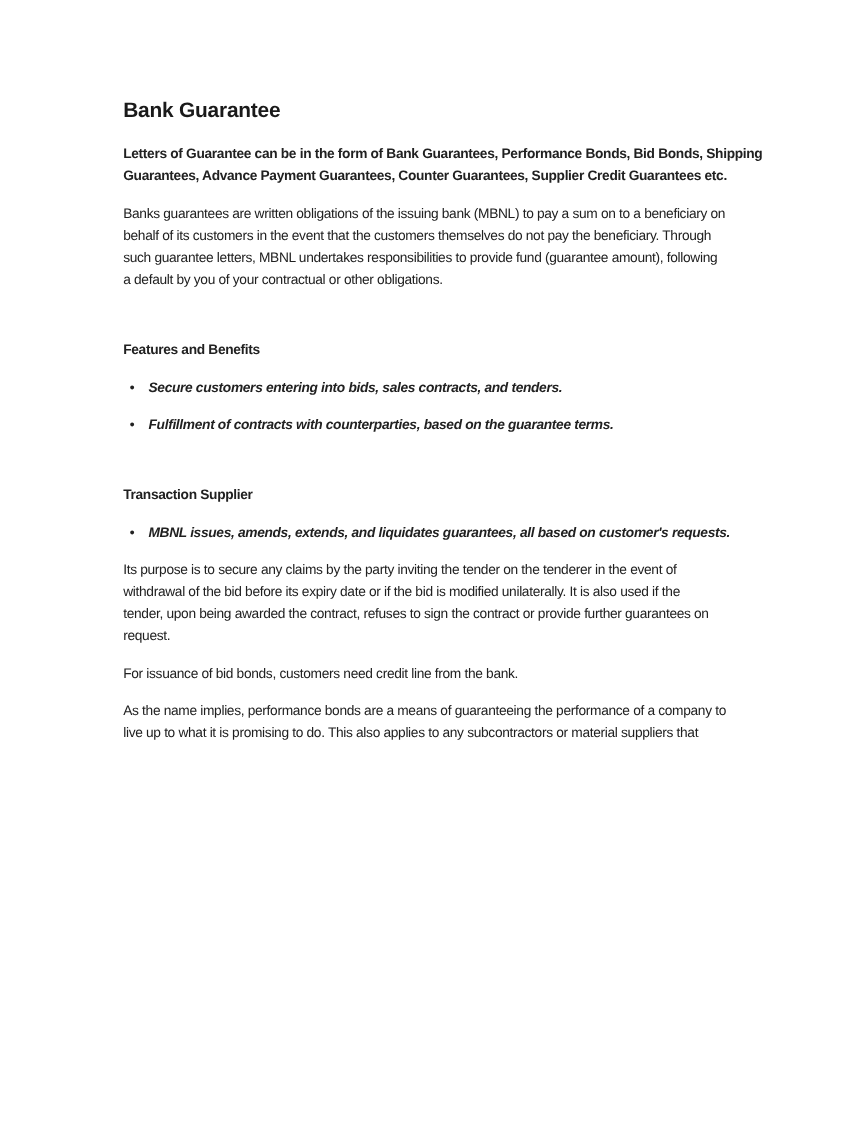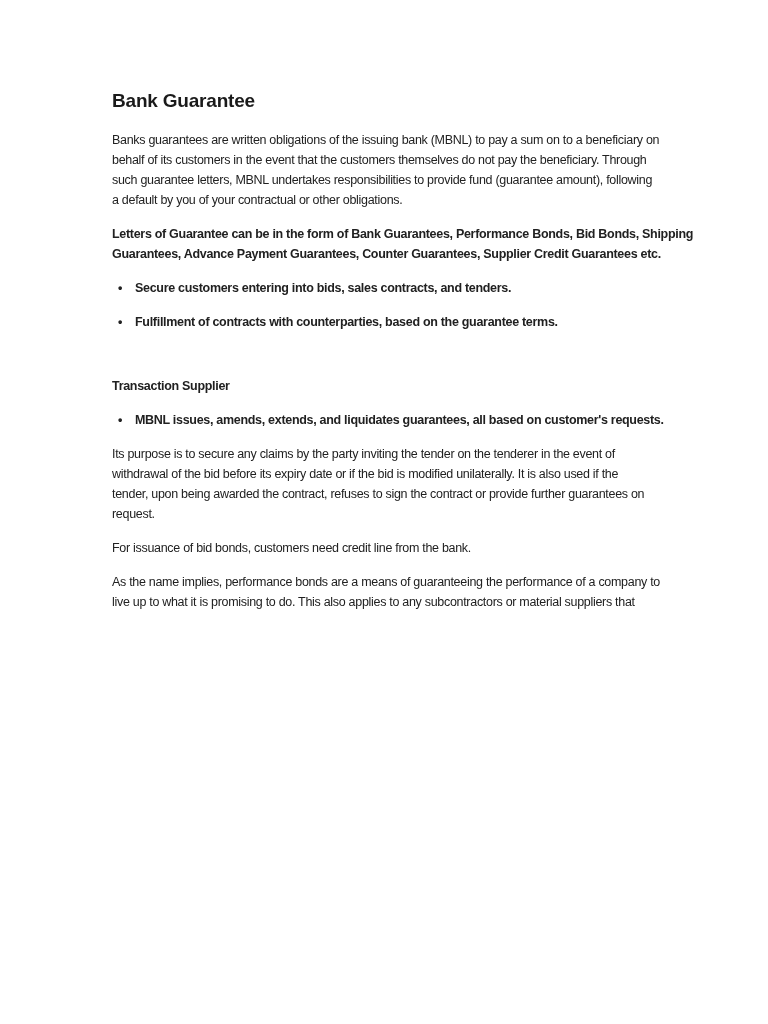--- a/index.html
+++ b/index.html
@@ -61,38 +61,40 @@
     font-weight: 700;
   }
   .bullet-glyph {
     flex: 0 0 23px;
     text-indent: 6px;
     font-size: 12.5px;
     line-height: 20px;
   }
   .bullet-text {
     flex: 1 1 auto;
+    font-style: italic;
   }
 </style>
 </head>
 <body>
 
 <div class="doc-page">
   <div class="doc-content">
 
     <h1 class="doc-title">Bank Guarantee</h1>
 
+    <p class="para bold">Letters of Guarantee can be in the form of Bank Guarantees, Performance Bonds, Bid Bonds, Shipping
+Guarantees, Advance Payment Guarantees, Counter Guarantees, Supplier Credit Guarantees etc.</p>
+
     <p class="para">Banks guarantees are written obligations of the issuing bank (MBNL) to pay a sum on to a beneficiary on
 behalf of its customers in the event that the customers themselves do not pay the beneficiary. Through
 such guarantee letters, MBNL undertakes responsibilities to provide fund (guarantee amount), following
 a default by you of your contractual or other obligations.</p>
 
-    <p class="para bold">Letters of Guarantee can be in the form of Bank Guarantees, Performance Bonds, Bid Bonds, Shipping
-Guarantees, Advance Payment Guarantees, Counter Guarantees, Supplier Credit Guarantees etc.</p>
-
+    <h2 class="subheading gap-before">Features and Benefits</h2>
 
     <ul class="bullet-list">
       <li>
         <span class="bullet-glyph">•</span>
         <span class="bullet-text">Secure customers entering into bids, sales contracts, and tenders.</span>
       </li>
       <li>
         <span class="bullet-glyph">•</span>
         <span class="bullet-text">Fulfillment of contracts with counterparties, based on the guarantee terms.</span>
       </li>

